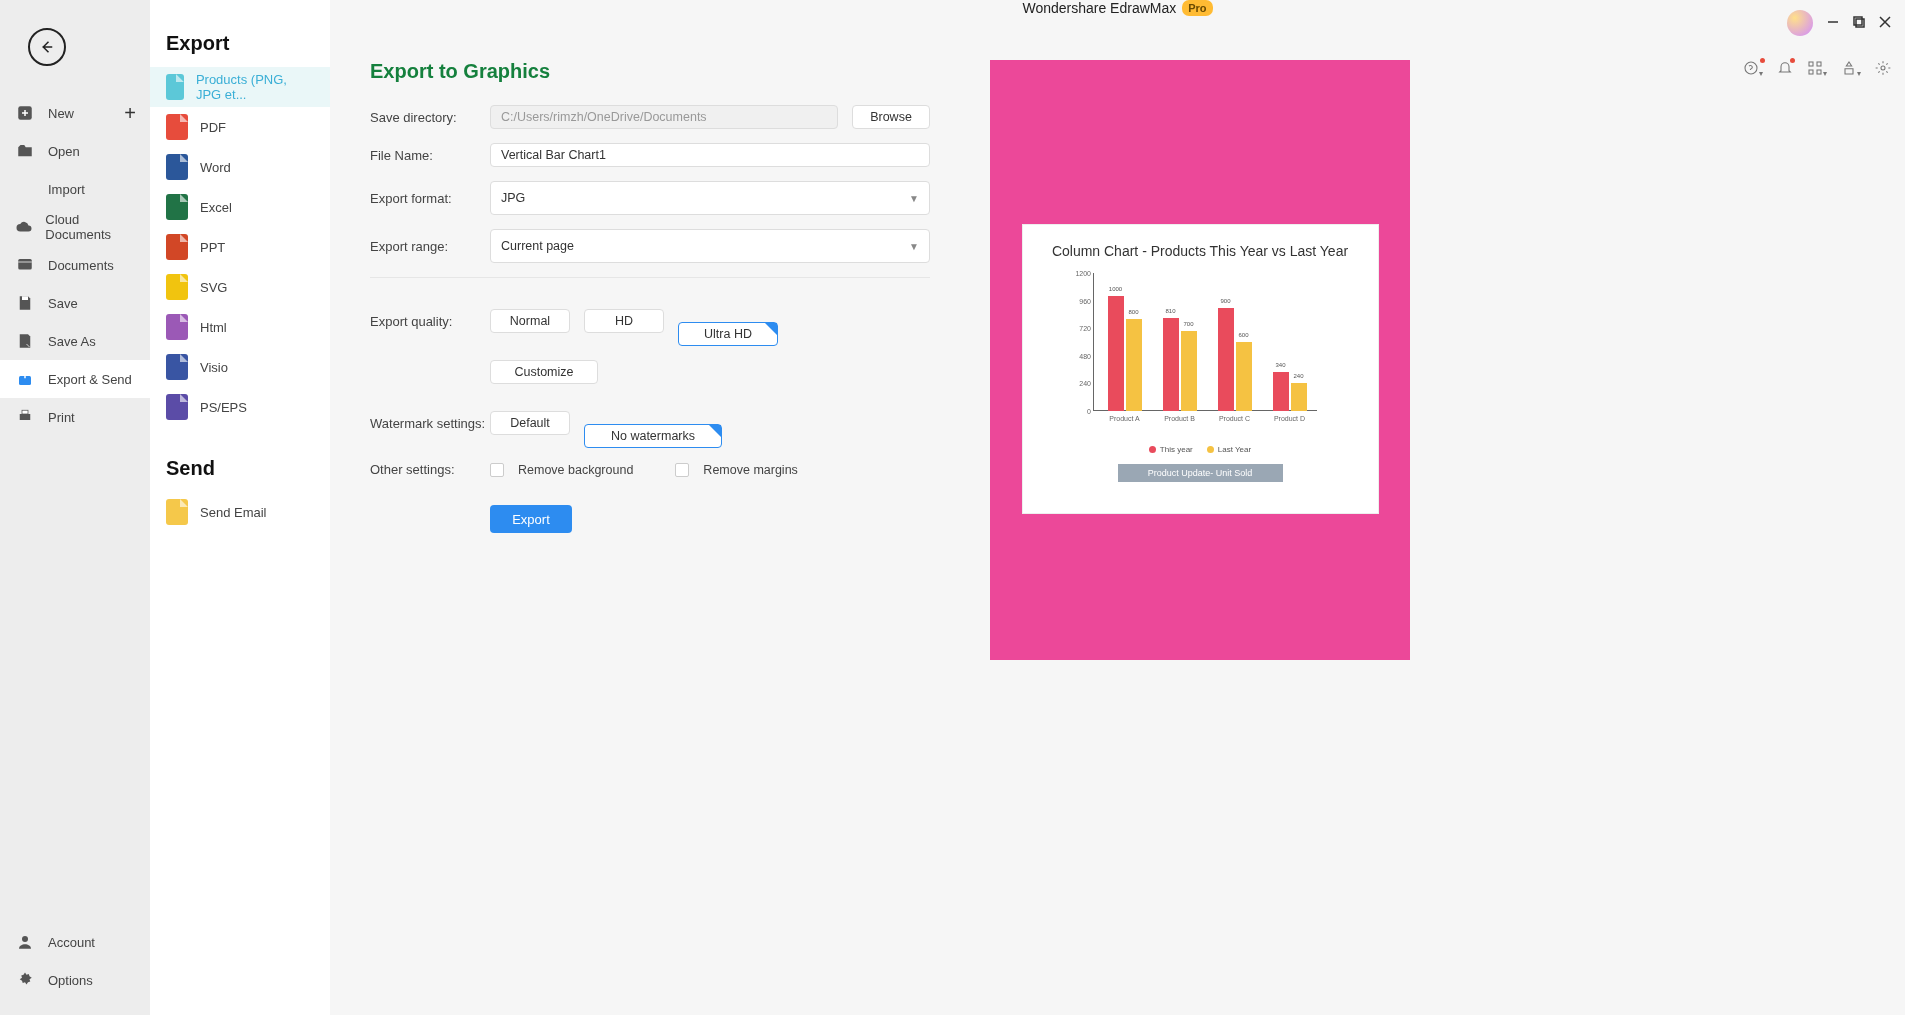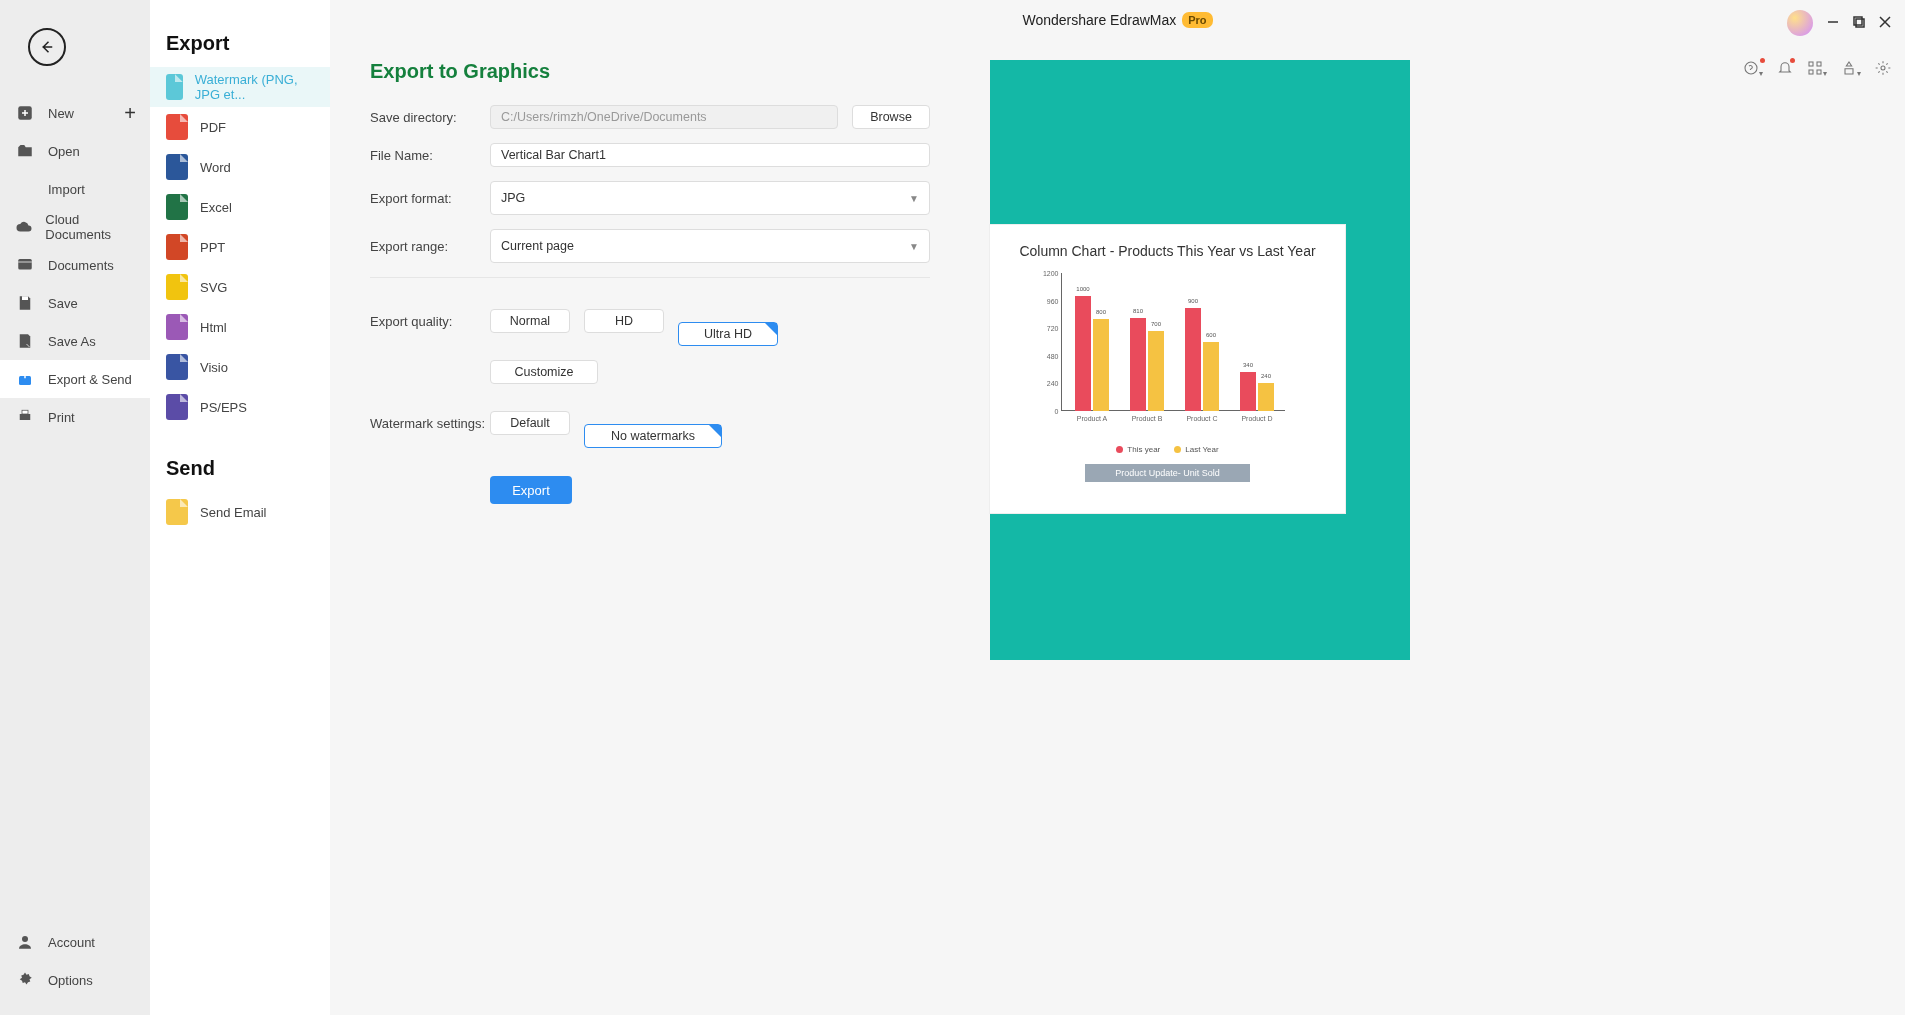--- a/index.html
+++ b/index.html
@@ -29,21 +29,21 @@
 .fic.excel { background: #217346; }
 .fic.ppt { background: #d24726; }
 .fic.svg { background: #f1c40f; }
 .fic.html { background: #9b59b6; }
 .fic.visio { background: #3955a3; }
 .fic.pseps { background: #5b4ca7; }
 .fic.email { background: #f5c84a; }
 
 
 .main { flex: 1; background: #f6f6f6; position: relative; display: flex; flex-direction: column; }
-.titlebar { height: 40px; display: flex; align-items: center; }
+.titlebar { height: 40px; display: flex; align-items: flex-start; }
 .titlebar .title { margin: 0 auto; display: flex; align-items: center; gap: 6px; font-size: 14px; color: #222; }
 .pro-badge { background: #ffbb33; color: #6a4a00; padding: 2px 6px; border-radius: 7px; font-size: 11px; font-weight: 700; }
 .winctrls { position: absolute; top: 10px; right: 14px; display: flex; align-items: center; gap: 14px; }
 .winctrls .avatar { width: 26px; height: 26px; border-radius: 50%; background: radial-gradient(circle at 30% 30%, #ffe08a, #d08aff); }
 .winctrls .wc { cursor: pointer; color: #333; }
 .winctrls svg { width: 12px; height: 12px; stroke: #333; fill: none; stroke-width: 1.5; }
 
 .toolbar-icons { position: absolute; top: 60px; right: 14px; display: flex; align-items: center; gap: 14px; }
 .toolbar-icons .ti { cursor: pointer; position: relative; color: #777; }
 .toolbar-icons .ti svg { width: 16px; height: 16px; stroke: #777; fill: none; stroke-width: 1.6; }
@@ -65,21 +65,21 @@
 .opt-btn { width: 80px; height: 24px; border: 1px solid #ddd; border-radius: 4px; background: #fff; font-size: 12.5px; color: #333; cursor: pointer; display: flex; align-items: center; justify-content: center; position: relative; }
 .opt-btn.selected { border-color: #2d8cf0; margin-top: 26px; }
 .opt-btn .corner { position: absolute; top: 0; right: 0; width: 0; height: 0; border-top: 12px solid #2d8cf0; border-left: 12px solid transparent; }
 .opt-btn.wm { width: 138px; text-align: right; }
 .chk { width: 14px; height: 14px; border: 1px solid #ccc; border-radius: 2px; background: #fff; cursor: pointer; }
 .chk-label { font-size: 12.5px; color: #444; margin-right: 28px; }
 .primary-btn { width: 82px; height: 28px; background: #2d8cf0; color: #fff; border: none; border-radius: 4px; font-size: 13px; cursor: pointer; }
 
 
 .preview-col { flex: 1; display: flex; justify-content: flex-start; padding-top: 0; }
-.preview-outer { width: 420px; height: 600px; background: #14b8a6; display: flex; align-items: flex-start; justify-content: flex-start; }
+.preview-outer { width: 420px; height: 600px; background: #ec4899; display: flex; align-items: flex-start; justify-content: center; }
 .preview-doc { margin-top: 165px; width: 355px; height: 288px; background: #fff; box-shadow: 0 0 0 1px #eee; padding: 18px 20px 12px 20px; display: flex; flex-direction: column; align-items: center; }
 .preview-doc .chart-title { font-size: 14px; color: #333; margin-bottom: 14px; white-space: nowrap; }
 .chart-area { position: relative; width: 220px; height: 150px; margin-left: 14px; }
 .chart-area .yaxis { position: absolute; left: -4px; top: 0; bottom: 12px; width: 1px; background: #666; }
 .chart-area .xaxis { position: absolute; left: -4px; right: 0; bottom: 12px; height: 1px; background: #666; }
 .chart-area .ylab { position: absolute; font-size: 7px; color: #666; right: calc(100% + 6px); transform: translateY(-50%); }
 .bars-wrap { position: absolute; left: 0; right: 0; bottom: 12px; height: 138px; display: flex; align-items: flex-end; justify-content: space-around; }
 .bar-group { display: flex; align-items: flex-end; gap: 2px; position: relative; }
 .bar-group .gl { position: absolute; top: calc(100% + 4px); left: 50%; transform: translateX(-50%); font-size: 7px; color: #666; white-space: nowrap; }
 .bar { width: 16px; position: relative; }
@@ -200,21 +200,21 @@
       </span>
     <span>Options</span>
   </div>
   <div style="height:16px"></div>
 </div>
 
 <div class="types">
   <h2>Export</h2>
   <div class="type-item active">
     <span class="fic gfx"></span>
-    <span>Watermark (PNG, JPG et...</span>
+    <span>Products (PNG, JPG et...</span>
   </div>
   <div class="type-item">
     <span class="fic pdf"></span>
     <span>PDF</span>
   </div>
   <div class="type-item">
     <span class="fic word"></span>
     <span>Word</span>
   </div>
   <div class="type-item">
@@ -362,20 +362,29 @@
           <div class="opt-btn">
               <span>Default</span>
             </div>
           <div class="opt-btn wm selected">
               <span>No watermarks</span>
               <span class="corner"></span>
             </div>
         </div>
       </div>
 
+      <div class="row">
+        <div class="lbl">Other settings:</div>
+        <div class="val-area">
+          <span class="chk"></span>
+          <span class="chk-label">Remove background</span>
+          <span class="chk"></span>
+          <span class="chk-label">Remove margins</span>
+        </div>
+      </div>
 
       <div class="row" style="margin-top:28px">
         <div class="lbl"></div>
         <div class="val-area">
           <button class="primary-btn">Export</button>
         </div>
       </div>
     </div>
 
     <div class="preview-col">

